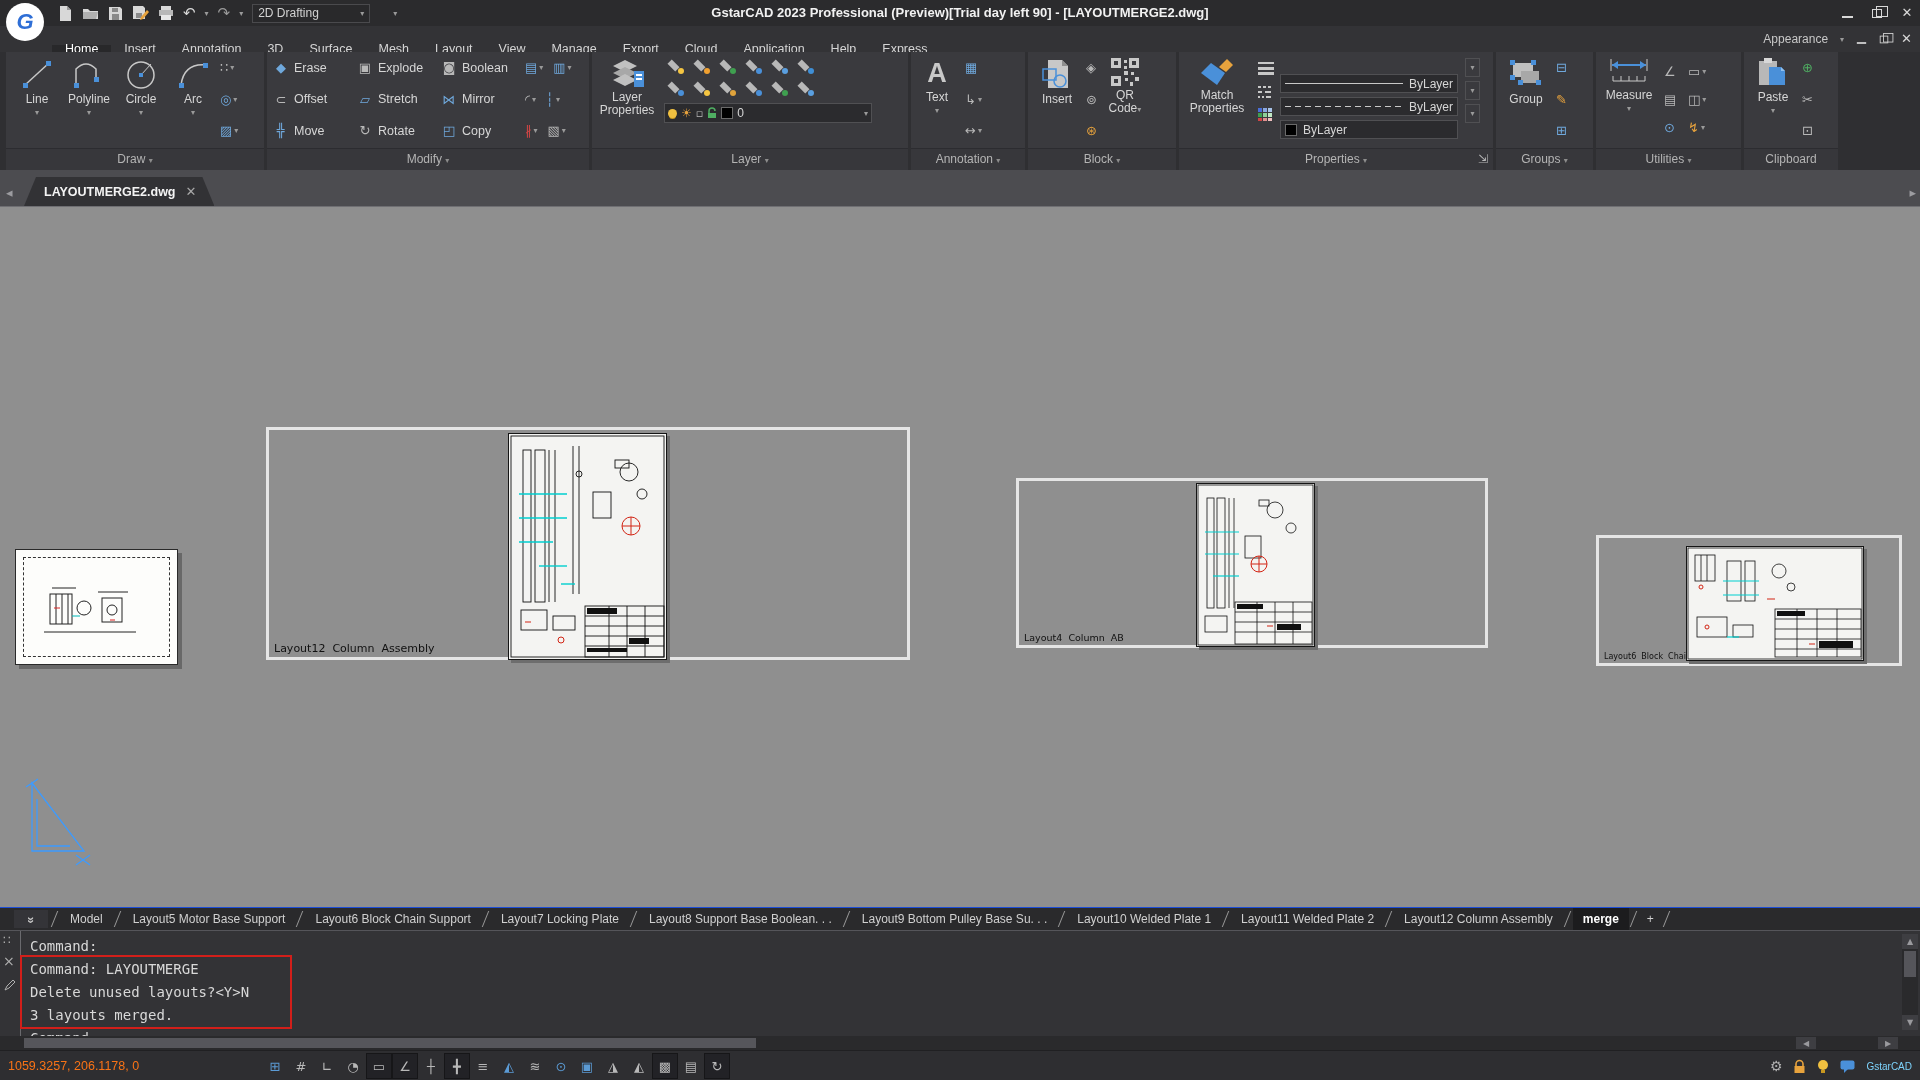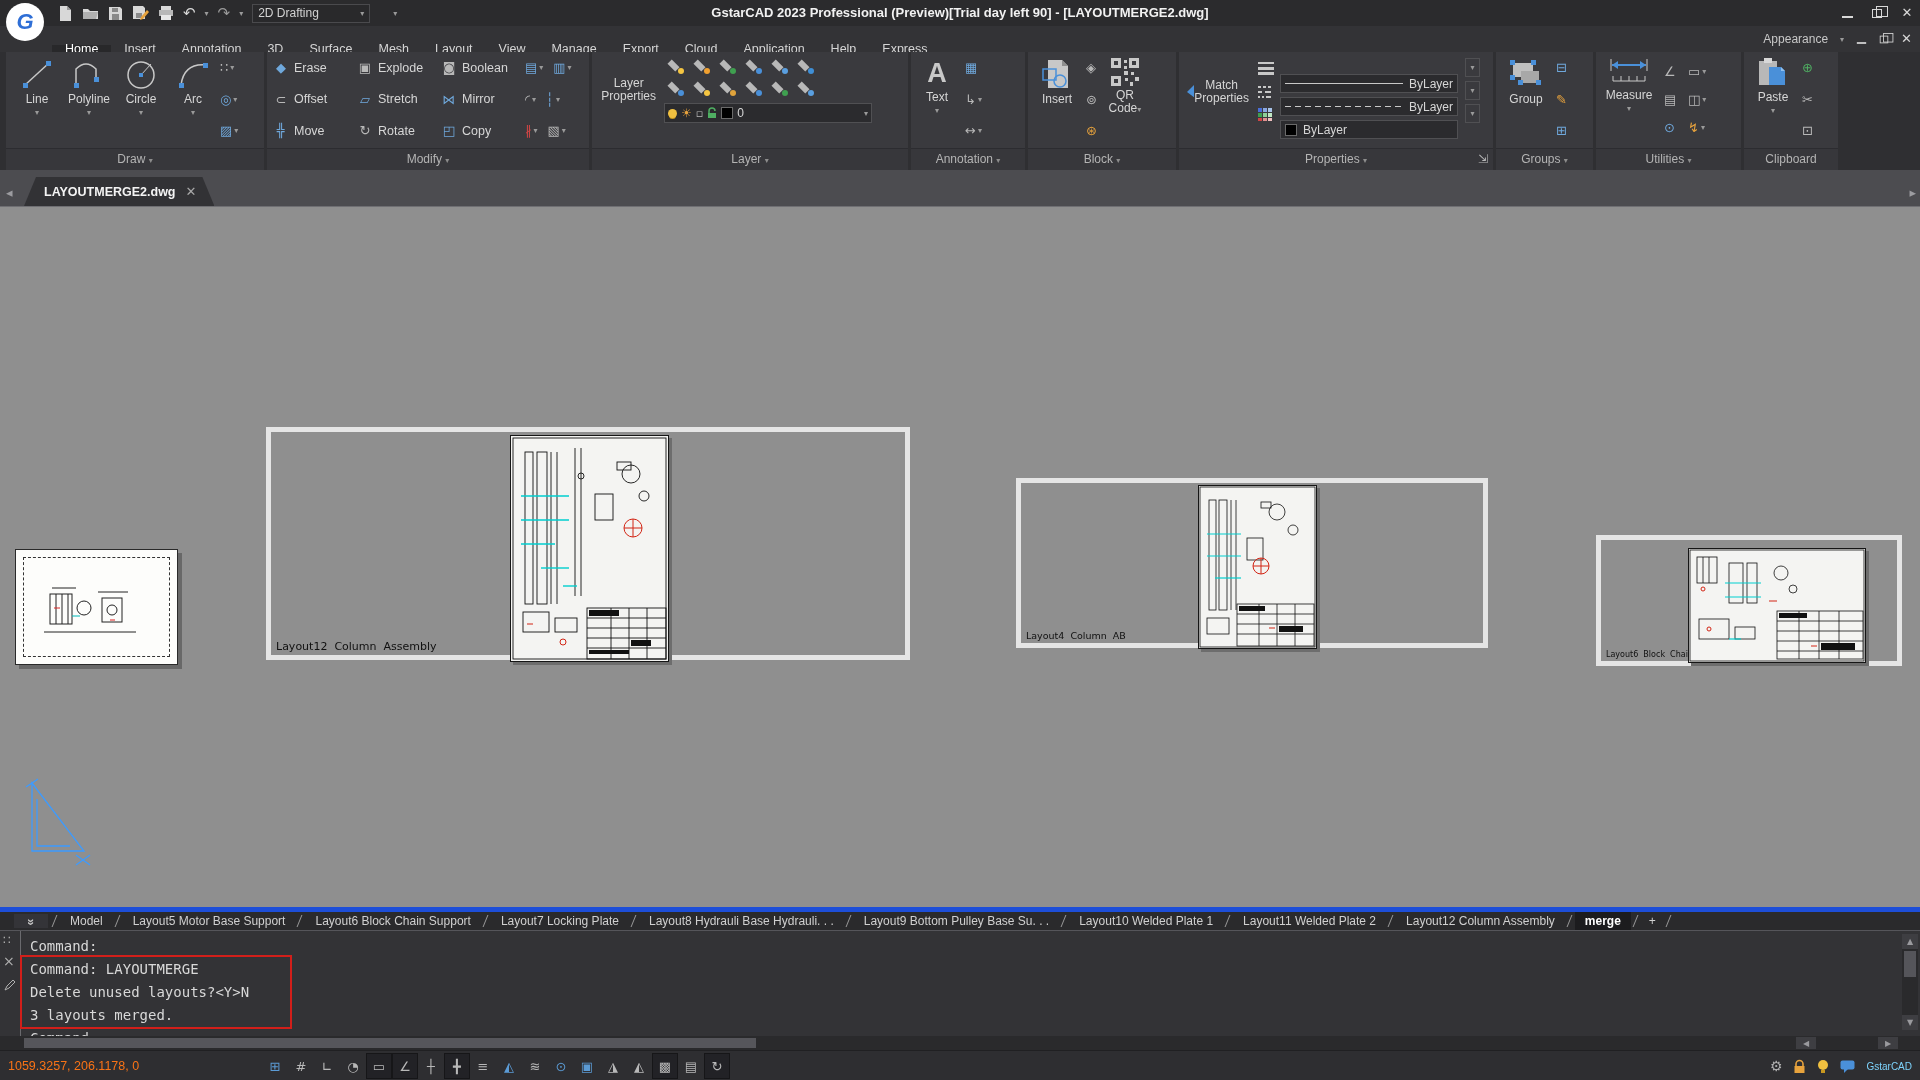--- a/index.html
+++ b/index.html
@@ -55,21 +55,21 @@
   .blue { color:#6fa8dc; } .gray { color:#b8b8b8; } .orange{color:#e8a33d;} .green{color:#4fae62;} .red{color:#d04545;}
   .mini { display:inline-flex; align-items:center; gap:2px; height:21px; }
   .mini .g { font-size:13px; }
   .mini .cv { font-size:8px; color:#9a9a9a; }
   .drawgrid { display:flex; gap:2px; }
   .modrows { display:flex; flex-direction:column; justify-content:space-between; height:66px; }
   .modrow { display:flex; gap:10px; align-items:center; }
   .modrow .rtool { width:74px; }
 
   .layerpanel { display:flex; gap:8px; }
-  .lp-big { display:flex; flex-direction:row; align-items:center; width:58px; color:#d6d6d6; font-size:12px; text-align:center; line-height:13px; }
+  .lp-big { display:flex; flex-direction:column; align-items:center; width:58px; color:#d6d6d6; font-size:12px; text-align:center; line-height:13px; }
   .layergrid { display:grid; grid-template-columns:repeat(6,26px); grid-auto-rows:22px; }
   .layericon { position:relative; width:22px; height:18px; }
   .layericon::before { content:""; position:absolute; left:4px; top:3px; width:11px; height:11px;
                        background:#b8b8b8; transform:rotate(45deg) scaleY(.55); }
   .layericon .dot { position:absolute; right:2px; bottom:1px; width:6px; height:6px; border-radius:50%; background:var(--dot); }
   .layercombo { display:flex; align-items:center; gap:4px; width:208px; height:20px; background:#2b2b2e;
                 border:1px solid #505053; margin-top:2px; padding:0 3px; color:#d6d6d6; font-size:12px; }
   .bulbdot { width:9px; height:9px; border-radius:50%; background:#f0c040; box-shadow:0 2px 0 -1px #c89820; }
   .swatch { width:12px; height:12px; background:#000; border:1px solid #6a6a6a; }
   .combo-caret { margin-left:auto; color:#9a9a9a; font-size:8px; }
@@ -86,29 +86,29 @@
   .doctabs { position:absolute; top:170px; left:0; right:0; height:37px; background:#4c4c50; border-bottom:1px solid #6f6f73; }
   .docback { position:absolute; left:6px; bottom:6px; color:#9c9ca0; font-size:13px; }
   .docfwd  { position:absolute; right:4px; bottom:6px; color:#9c9ca0; font-size:13px; }
   .doctab { position:absolute; left:24px; bottom:0; height:29px; padding:0 12px; background:#323235;
             color:#f4f4f4; font-size:12.5px; font-weight:bold; display:flex; align-items:center; gap:10px;
             clip-path:polygon(12px 0, calc(100% - 12px) 0, 100% 100%, 0 100%); padding-left:20px; padding-right:18px; }
   .doctab .x { color:#a8a8a8; font-weight:normal; font-size:13px; }
 
   
   .canvas { position:absolute; top:207px; left:0; width:1920px; height:700px; background:#8f8f8f; }
-  .vp { position:absolute; border:5px solid #e5e5e5; }
+  .vp { position:absolute; border:3px solid #e5e5e5; }
   .vplabel { position:absolute; left:5px; bottom:2px; color:#111; font-family:"DejaVu Sans",sans-serif; white-space:pre; }
   .sheet { position:absolute; background:#f4f4f2; border:1px solid #151515; box-shadow:3px 3px 0 #6d6d6d; }
   .papersheet { position:absolute; background:#fdfdfb; border:1px solid #2a2a2a; box-shadow:4px 4px 0 #686868; }
   .papersheet .margin { position:absolute; inset:7px; border:1px dashed #333; }
 
   
   .ltabs { position:absolute; top:907px; left:0; right:0; height:23px; background:#2a2a2c;
-           border-top:5px solid #1d4ed8; display:flex; align-items:stretch; font-size:12px; }
+           border-top:1px solid #1d4ed8; display:flex; align-items:stretch; font-size:12px; }
   .ltabs-expand { width:34px; margin:2px 2px 2px 14px; background:#343438; color:#c0c0c0;
                   display:flex; align-items:center; justify-content:center; }
   .ltabs-expand span { display:inline-block; transform:rotate(90deg); font-weight:bold; letter-spacing:-2px; }
   .ltab { display:flex; align-items:center; padding:0 10px; color:#d0d0d0; white-space:nowrap; }
   .ltab.active { background:#1c1c1e; color:#ffffff; font-weight:bold; }
   .lsep { width:10px; position:relative; }
   .lsep::before { content:""; position:absolute; left:4px; top:3px; bottom:3px; width:1px; background:#9a9a9a; transform:skewX(-22deg); }
   .ltab-add { display:flex; align-items:center; padding:0 8px; color:#d0d0d0; }
 
   
@@ -856,21 +856,21 @@
     <div style="display:flex;align-items:stretch;">
         <span class="lsep"></span>
         <span class="ltab">Model</span>
         <span class="lsep"></span>
         <span class="ltab">Layout5 Motor Base Support</span>
         <span class="lsep"></span>
         <span class="ltab">Layout6 Block Chain Support</span>
         <span class="lsep"></span>
         <span class="ltab">Layout7 Locking Plate</span>
         <span class="lsep"></span>
-        <span class="ltab">Layout8 Hydrauli Base Hydrauli. . .</span>
+        <span class="ltab">Layout8 Support Base Boolean. . .</span>
         <span class="lsep"></span>
         <span class="ltab">Layout9 Bottom Pulley Base Su. . .</span>
         <span class="lsep"></span>
         <span class="ltab">Layout10 Welded Plate 1</span>
         <span class="lsep"></span>
         <span class="ltab">Layout11 Welded Plate 2</span>
         <span class="lsep"></span>
         <span class="ltab">Layout12 Column Assembly</span>
         <span class="lsep"></span>
         <span class="ltab active">merge</span>

